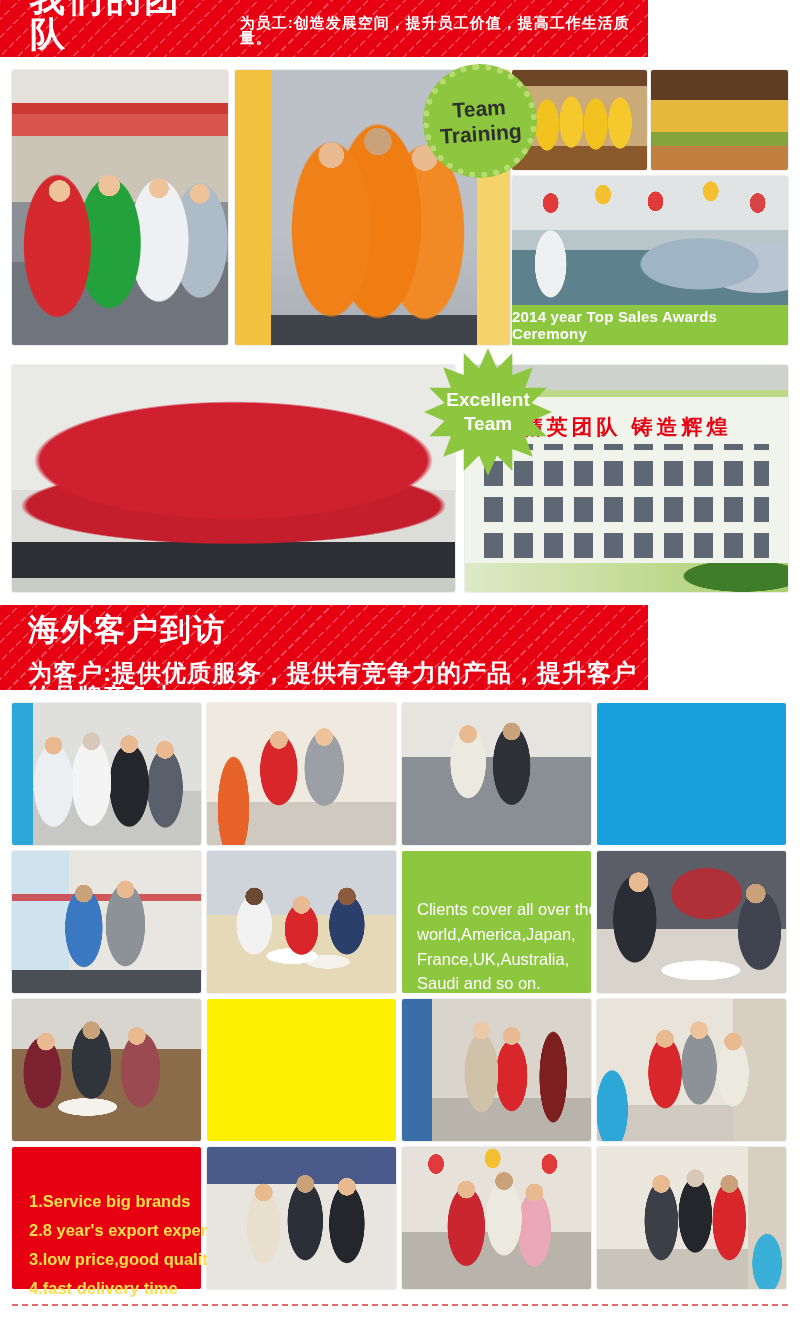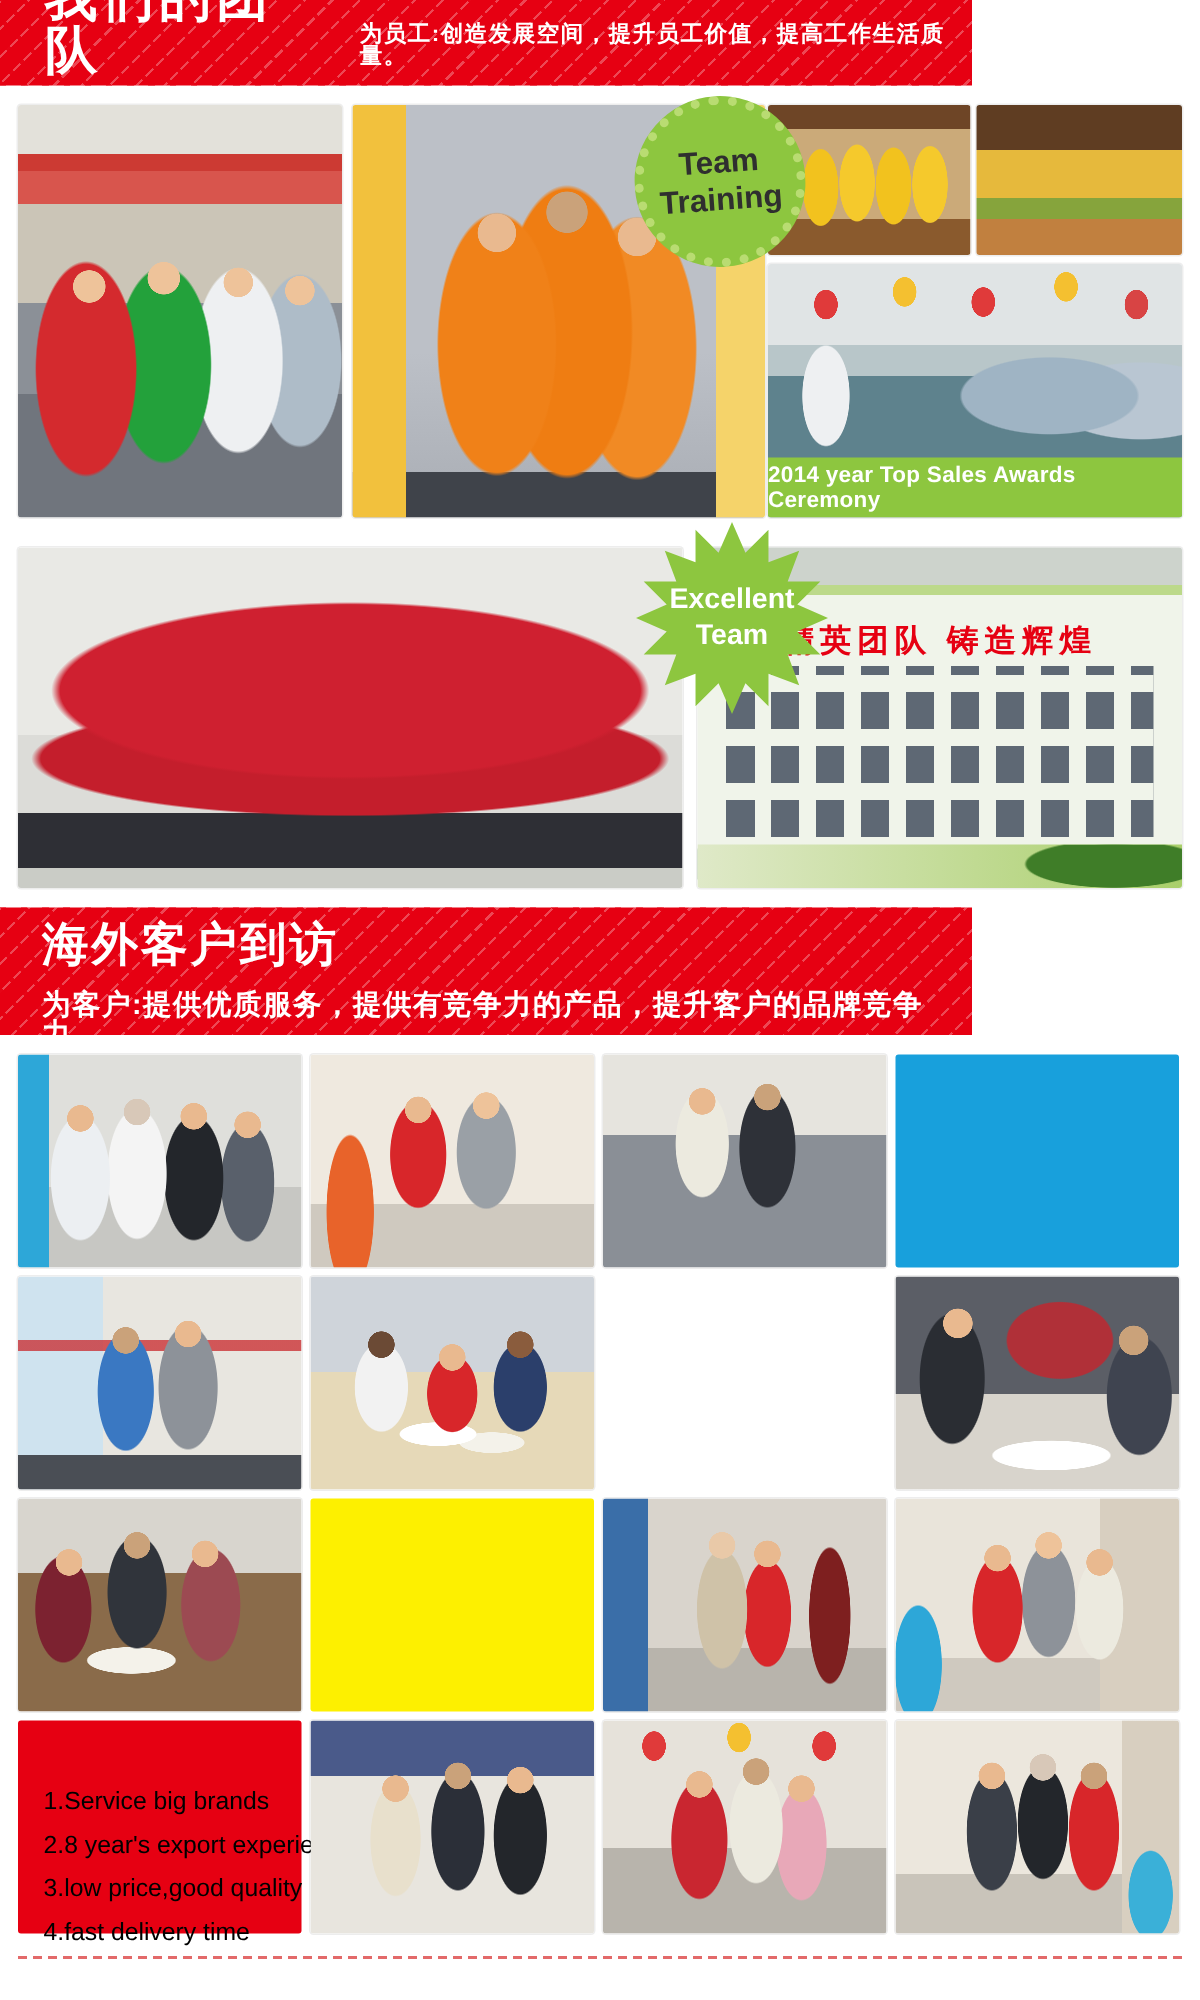--- a/index.html
+++ b/index.html
@@ -11,21 +11,21 @@
     background-color:#e60012;
     background-image:
       repeating-linear-gradient(45deg, rgba(230,0,18,.95) 0 3px, rgba(230,0,18,0) 3px 10px),
       repeating-linear-gradient(135deg, rgba(255,255,255,.28) 0 1.5px, rgba(255,255,255,0) 1.5px 13px);
   }
   .ribbon1{top:0;height:57px;display:flex;align-items:flex-end;}
   .ribbon1 .t{font-size:35px;font-weight:bold;letter-spacing:3px;margin:0 0 6px 30px;line-height:1;}
   .ribbon1 .s{font-size:15px;font-weight:bold;margin:0 0 12px 26px;line-height:1;letter-spacing:1px;}
   .ribbon2{top:605px;height:85px;}
   .ribbon2 .t{font-size:31px;font-weight:bold;letter-spacing:2px;margin:9px 0 16px 28px;line-height:1;}
-  .ribbon2 .s{font-size:19px;font-weight:bold;margin:12px 0 0 28px;line-height:1;letter-spacing:1px;}
+  .ribbon2 .s{font-size:24px;font-weight:bold;margin:12px 0 0 28px;line-height:1;letter-spacing:1px;}
 
   
   .ph{position:absolute;border-radius:2px;box-shadow:0 0 0 1px rgba(0,0,0,.07);overflow:hidden;}
 
   
   .s1p1{left:12px;top:70px;width:216px;height:275px;background:
     radial-gradient(11px 11px at 22% 44%, #eec39a 97%, transparent),
     radial-gradient(11px 11px at 45% 42%, #eec39a 97%, transparent),
     radial-gradient(10px 10px at 68% 43%, #eec39a 97%, transparent),
     radial-gradient(10px 10px at 87% 45%, #eec39a 97%, transparent),
@@ -91,21 +91,21 @@
   .badge-excel{position:absolute;left:424px;top:348px;width:128px;height:128px;background:#8dc63f;
     clip-path:polygon(100% 50%,84% 57%,96% 69%,79% 69%,85% 85%,69% 79%,69% 96%,57% 84%,50% 100%,43% 84%,31% 96%,31% 79%,15% 85%,21% 69%,4% 69%,16% 57%,0% 50%,16% 43%,4% 31%,21% 31%,15% 15%,31% 21%,31% 4%,43% 16%,50% 0%,57% 16%,69% 4%,69% 21%,85% 15%,79% 31%,96% 31%,84% 43%);
     display:flex;flex-direction:column;align-items:center;justify-content:center;
     color:#fff;font-weight:bold;font-size:19px;line-height:1.25;}
 
   
   .blk{position:absolute;width:189px;height:142px;border-radius:2px;}
   .blk-blue{background:#18a0dc;}
   .blk-yellow{background:#fdf000;}
   .blk-green{background:#8dc63f;color:#fff;font-size:16.5px;line-height:1.5;padding:46px 0 0 15px;box-sizing:border-box;}
-  .blk-red{background:#e60012;color:#000000;font-size:16.5px;font-weight:normal;line-height:1.75;padding:40px 0 0 17px;box-sizing:border-box;}
+  .blk-red{background:#e60012;color:#fde047;font-size:16.5px;font-weight:bold;line-height:1.75;padding:40px 0 0 17px;box-sizing:border-box;}
   .blk-green div, .blk-red div{white-space:nowrap;}
 
   .r1c1{left:12px;top:703px;width:189px;height:142px;background:
     radial-gradient(9px 9px at 22% 30%, #e9b98f 97%, transparent),
     radial-gradient(9px 9px at 42% 27%, #d8c8b8 97%, transparent),
     radial-gradient(9px 9px at 62% 29%, #e9b98f 97%, transparent),
     radial-gradient(9px 9px at 81% 33%, #e9b98f 97%, transparent),
     radial-gradient(20px 42px at 22% 58%, #eceff2 97%, transparent),
     radial-gradient(20px 44px at 42% 56%, #f4f4f4 97%, transparent),
     radial-gradient(20px 42px at 62% 58%, #23262b 97%, transparent),
@@ -250,20 +250,26 @@
     <div class="s">为客户:提供优质服务，提供有竞争力的产品，提升客户的品牌竞争力。</div>
   </div>
 
   <div class="ph r1c1"></div>
   <div class="ph r1c2"></div>
   <div class="ph r1c3"></div>
   <div class="blk blk-blue" style="left:597px;top:703px;"></div>
 
   <div class="ph r2c1"></div>
   <div class="ph r2c2"></div>
+  <div class="blk blk-green" style="left:402px;top:851px;">
+    <div>Clients cover all over the</div>
+    <div>world,America,Japan,</div>
+    <div>France,UK,Australia,</div>
+    <div>Saudi and so on.</div>
+  </div>
   <div class="ph r2c4"></div>
 
   <div class="ph r3c1"></div>
   <div class="blk blk-yellow" style="left:207px;top:999px;"></div>
   <div class="ph r3c3"></div>
   <div class="ph r3c4"></div>
 
   <div class="blk blk-red" style="left:12px;top:1147px;">
     <div>1.Service big brands</div>
     <div>2.8 year's export experience</div>

